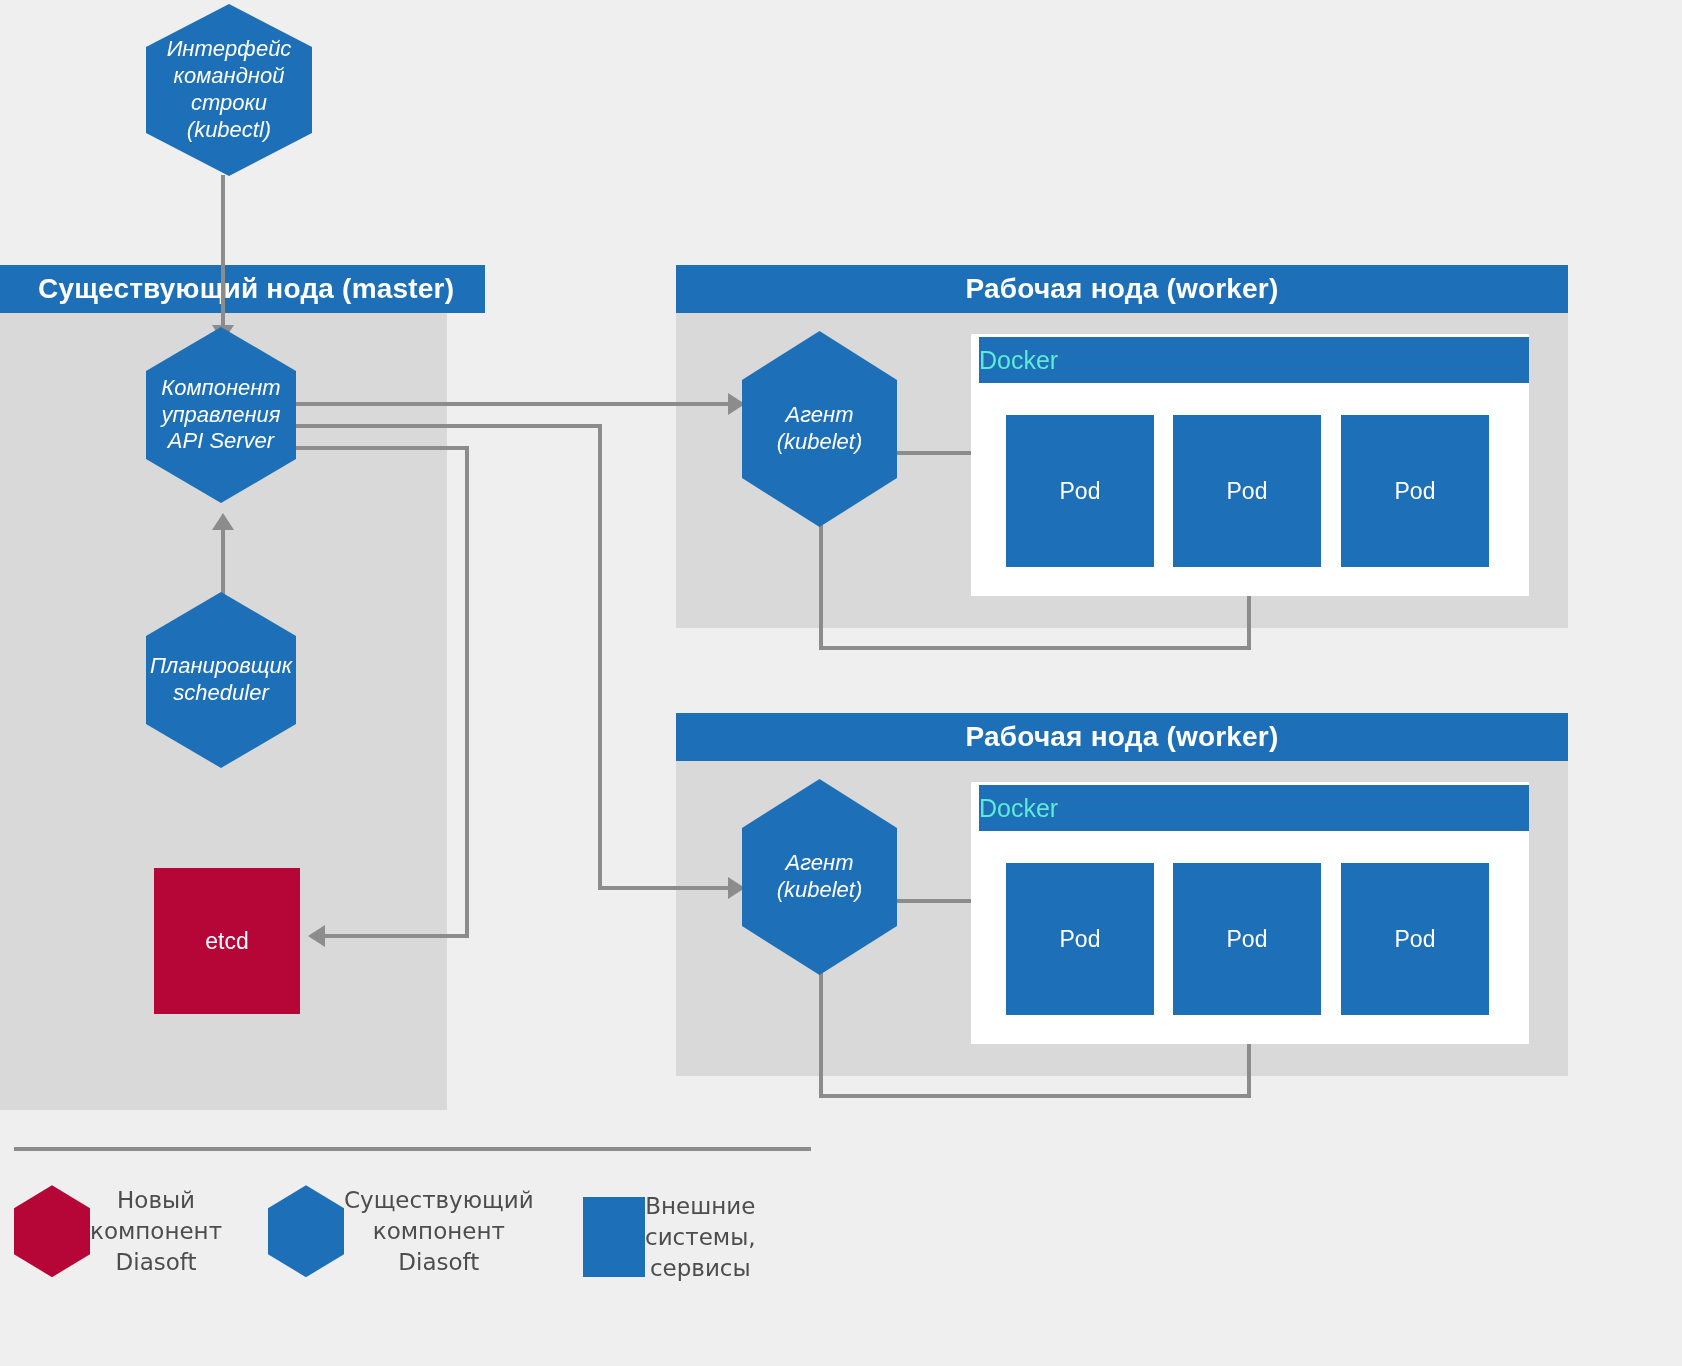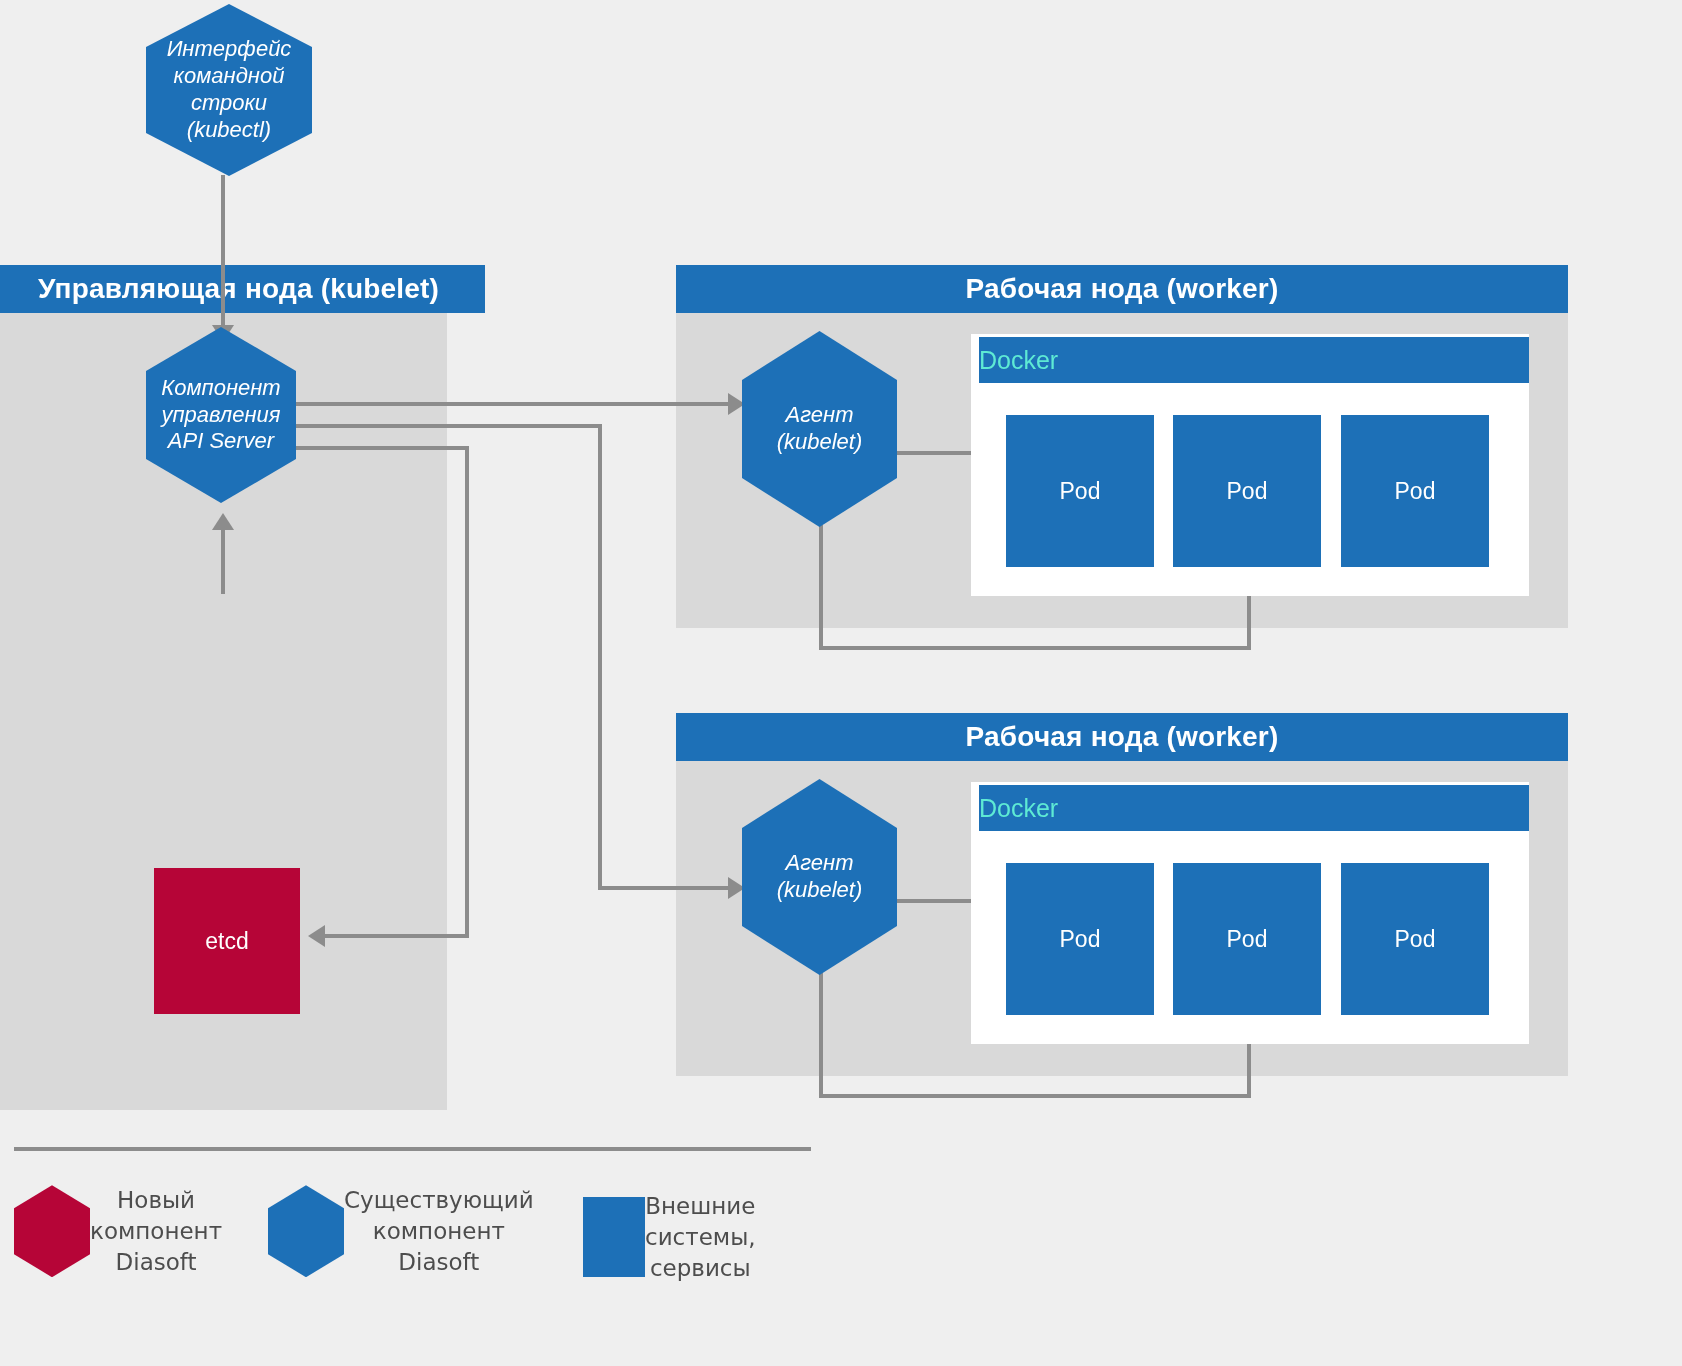--- a/index.html
+++ b/index.html
@@ -131,21 +131,21 @@
     font-family: "DejaVu Sans", sans-serif;
   }
 </style>
 </head>
 <body>
 
 <div id="stage">
 
   <div class="abs panel-bg" style="left:0px; top:313px; width:447px; height:797px;"></div>
   <div class="abs panel-header left-align" style="left:0px; top:265px; width:447px; height:48px; font-size:28px;">
-    <span>Управляющая  нода (kubelet)</span>
+    <span>Существующий  нода (master)</span>
   </div>
 
   <div class="abs panel-bg" style="left:676px; top:313px; width:892px; height:315px;"></div>
   <div class="abs panel-header" style="left:676px; top:265px; width:892px; height:48px; font-size:28px;">
     <span>Рабочая нода (worker)</span>
   </div>
 
   <div class="abs panel-bg" style="left:676px; top:761px; width:892px; height:315px;"></div>
   <div class="abs panel-header" style="left:676px; top:713px; width:892px; height:48px; font-size:28px;">
     <span>Рабочая нода (worker)</span>
@@ -170,20 +170,24 @@
   <div class="ln lnv" style="left:465px; top:446px; height:492px;"></div>
   <div class="ln lnh" style="left:325px; top:934px; width:144px;"></div>
   <div class="arrow left" style="left:308px; top:925px;"></div>
 
   <div class="hex" style="left:146px; top:327px; width:150px; height:176px; font-size:22px;">
     <span>Компонент
 управления
 API Server</span>
   </div>
 
+  <div class="hex" style="left:146px; top:592px; width:150px; height:176px; font-size:22px;">
+    <span>Планировщик
+scheduler</span>
+  </div>
 
   <div class="box red" style="left:154px; top:868px; width:146px; height:146px; font-size:23px;">
     <span>etcd</span>
   </div>
 
   <div class="hex" style="left:146px; top:4px; width:166px; height:172px; font-size:22px;">
     <span>Интерфейс
 командной
 строки
 (kubectl)</span>

